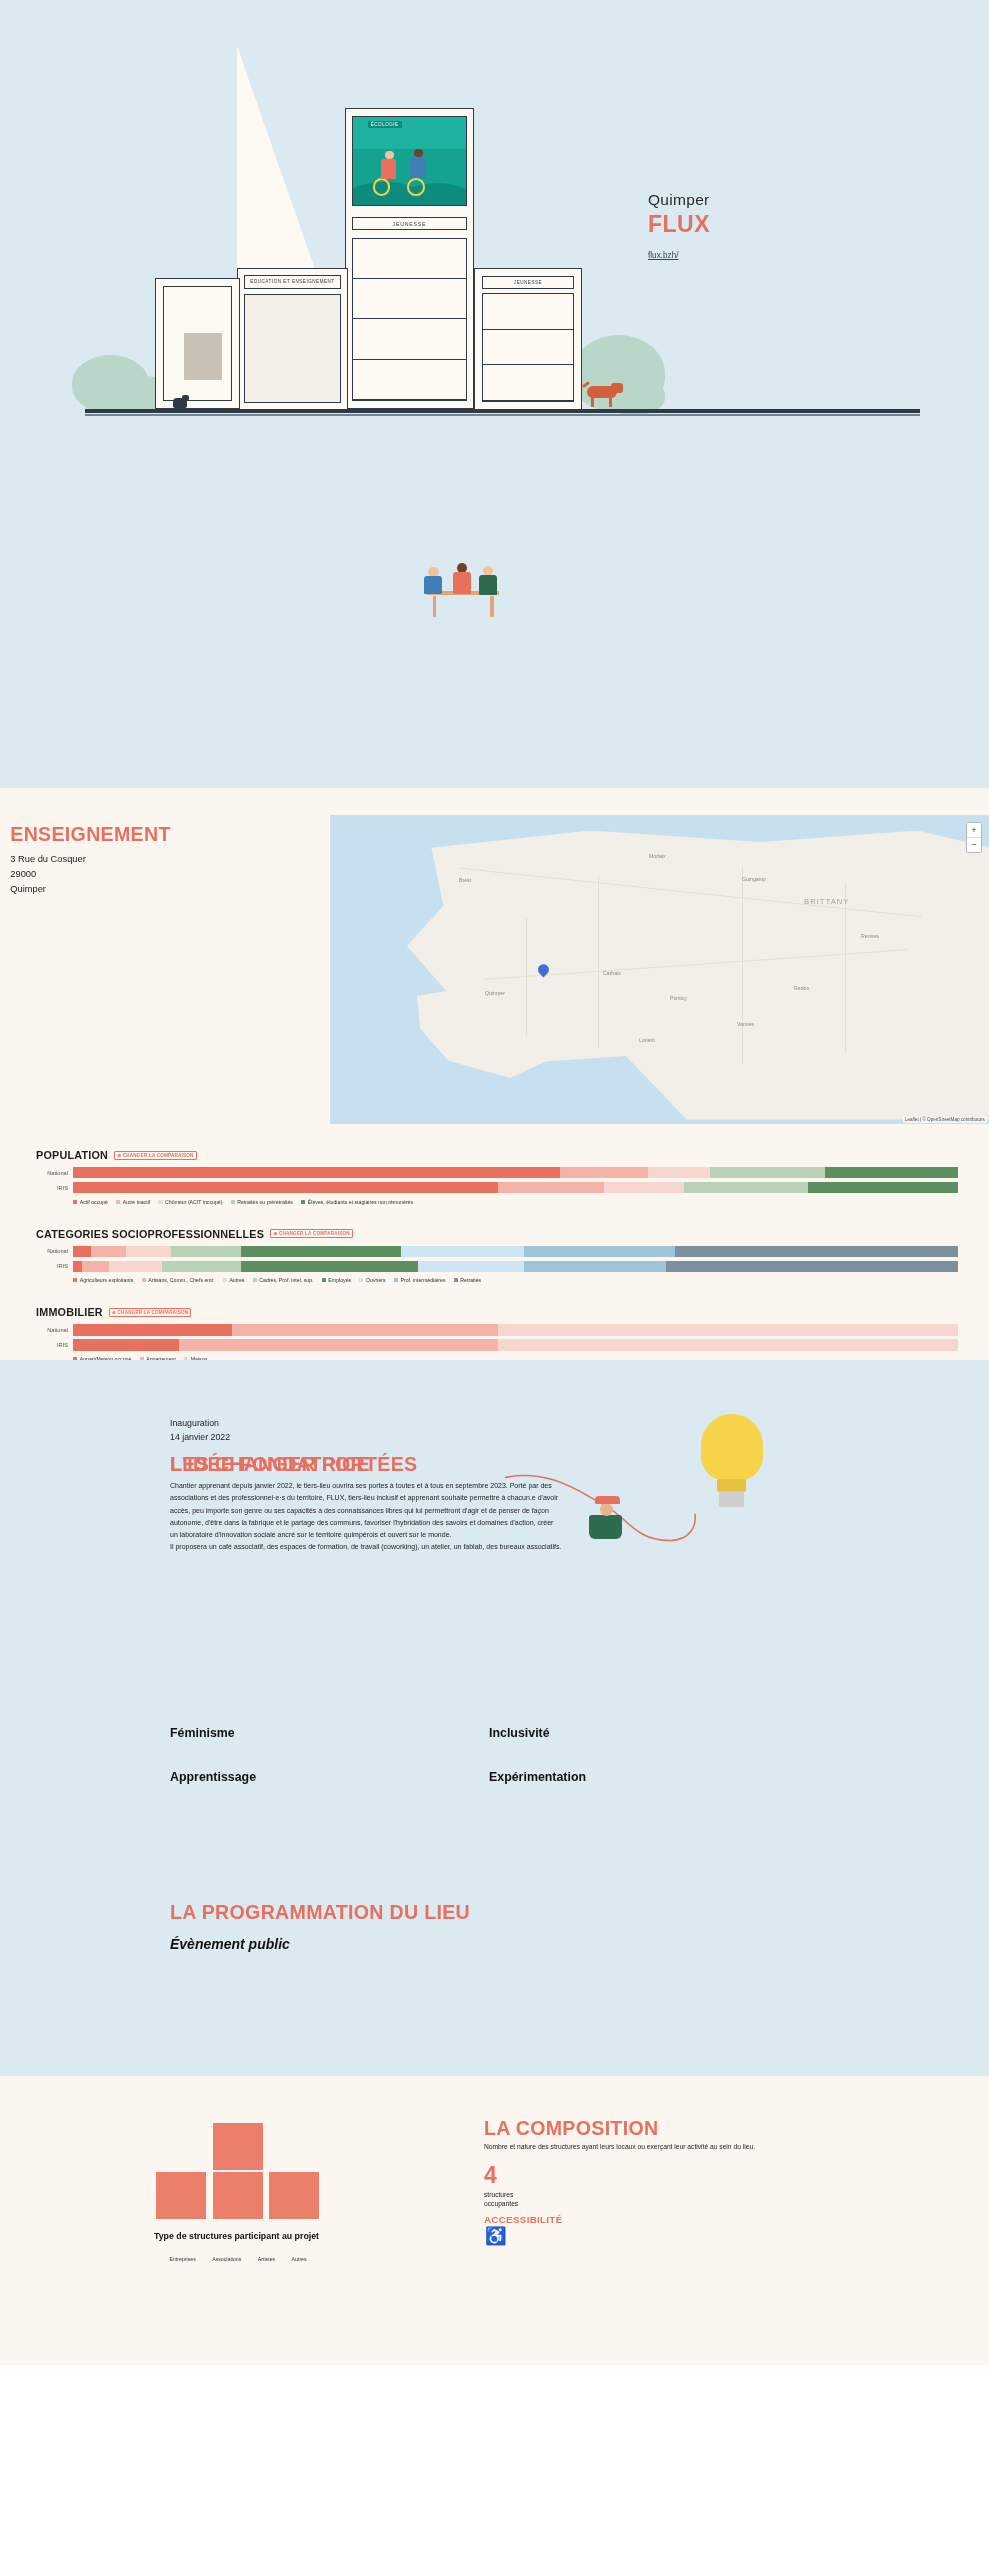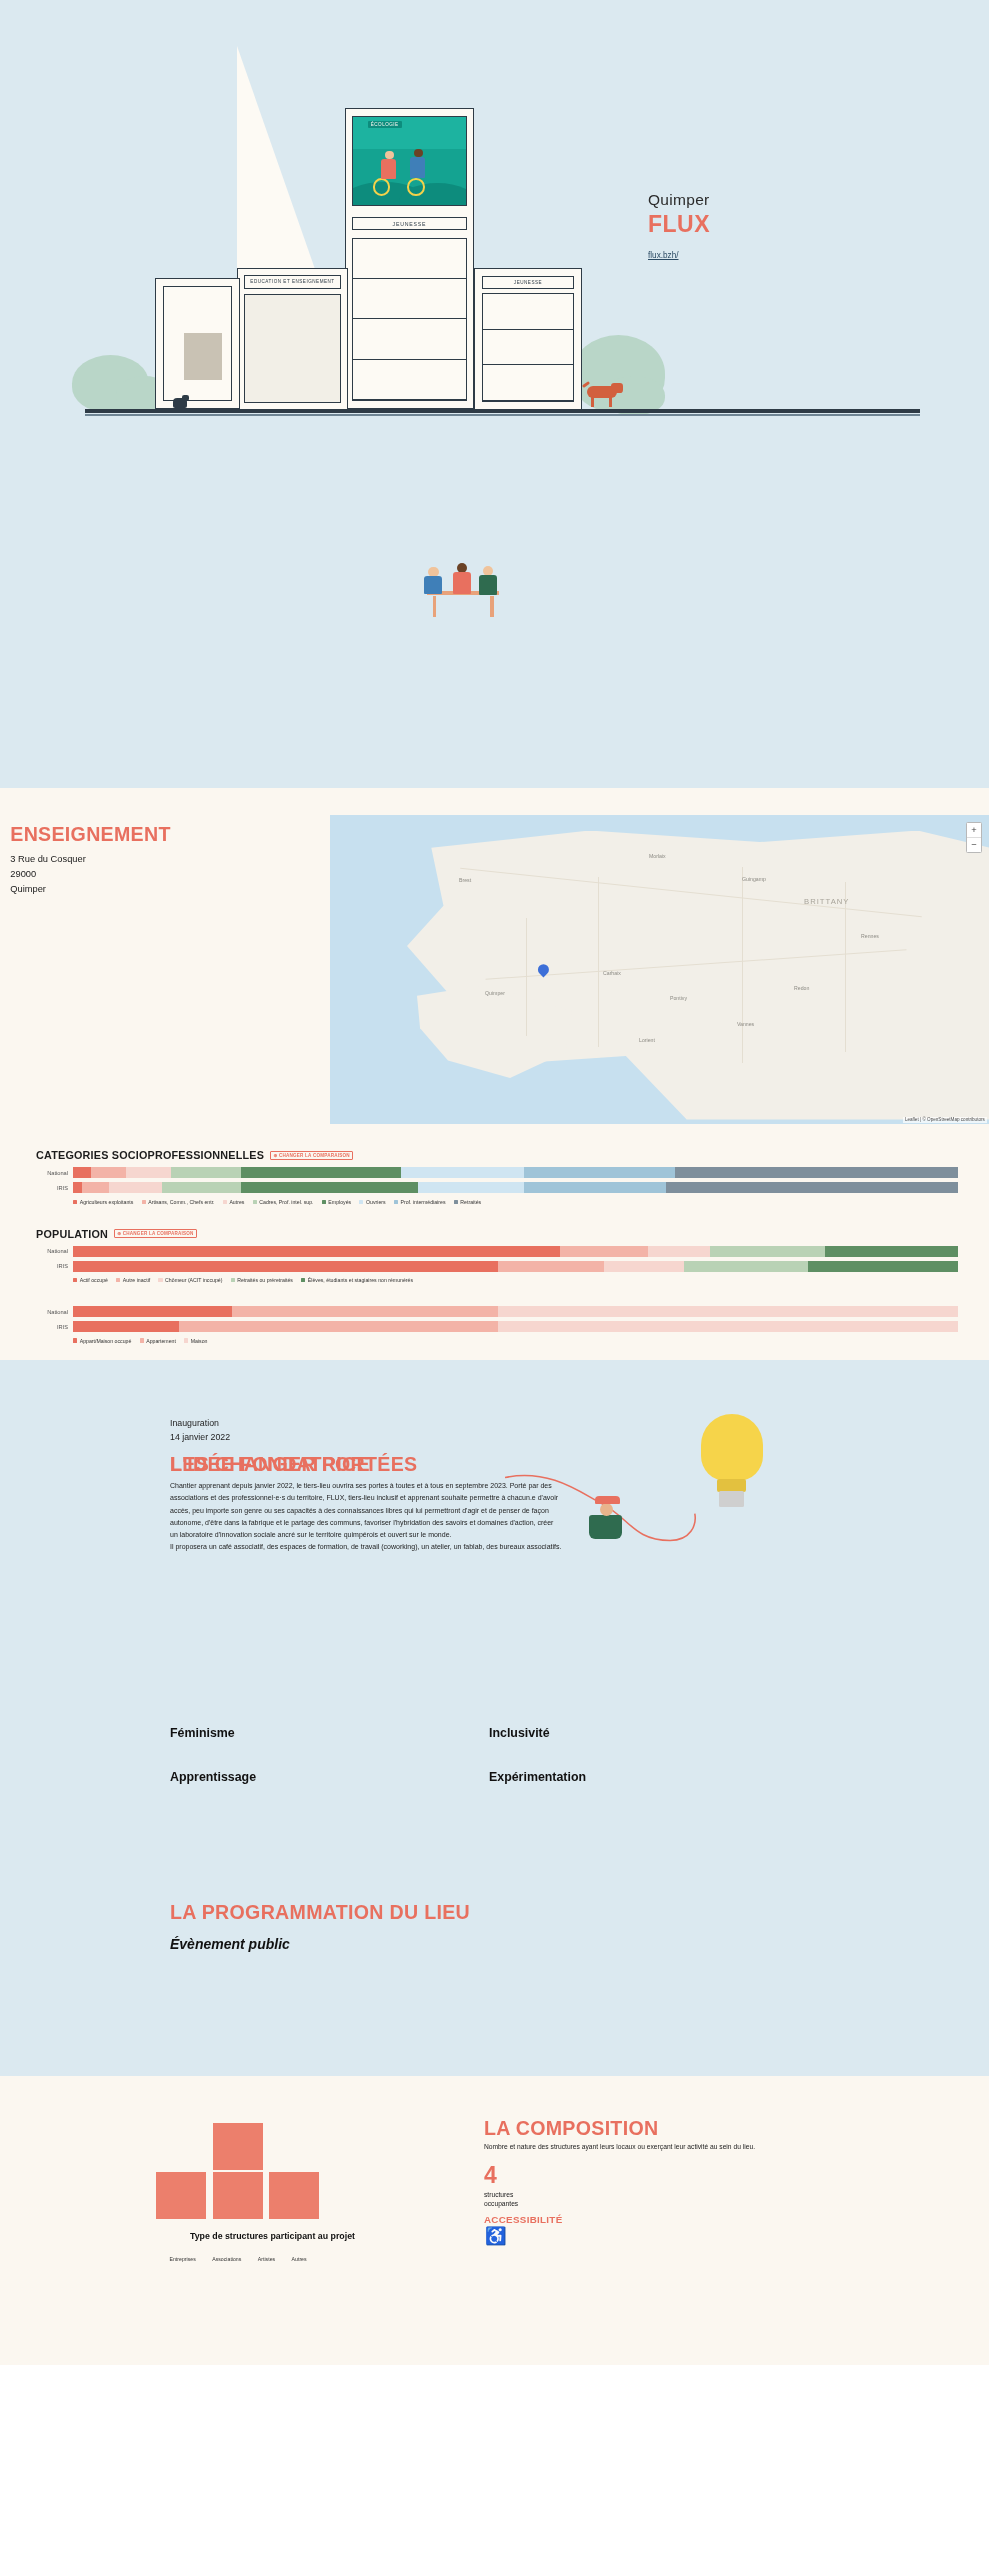--- a/index.html
+++ b/index.html
@@ -282,21 +282,21 @@
   .compo h2 { position:absolute; left:484px; top:41px; }
   .compo .sub { position:absolute; left:484px; top:67px; width:412px; font-size:6.7px; color:#222; }
   .big-num { position:absolute; left:484px; top:86px; font-size:23px; font-weight:bold; color:#e8705f; }
   .big-num-cap { position:absolute; left:484px; top:114px; font-size:6.7px; color:#222; line-height:1.4; }
   .acc-title { position:absolute; left:484px; top:138px; font-size:9.8px; font-weight:bold; color:#e8705f; letter-spacing:0.3px;text-align:right; }
   .wheelchair { position:absolute; left:485px; top:152px; font-size:17.5px; color:#e8705f; line-height:1; }
 
   .blocks { position:absolute; left:155px; top:46px; width:165px; height:98px; }
   .blk { position:absolute; background:#ec7f6c; border:1px solid #fbf7f0; }
   .chart-cap {
-    position:absolute; left:118px; top:155px; width:237px; text-align:right;
+    position:absolute; left:118px; top:155px; width:237px; text-align:center;
     font-size:8.8px; font-weight:bold; color:#111; line-height:1.35;
   }
   .chart-legend { position:absolute; left:118px; top:180px; width:237px; display:flex; flex-wrap:wrap; justify-content:center; gap:5.2px 13.4px; }
   .chart-legend .li { display:flex; align-items:center; gap:3.1px; font-size:5.2px; color:#333; }
 </style>
 </head>
 <body>
 
 <div class="page">
 
@@ -431,20 +431,71 @@
           <div>+</div>
           <div>−</div>
         </div>
         <div class="attrib">Leaflet | © OpenStreetMap contributors</div>
       </div>
 
       <div class="stats">
 
         <div class="stat-block">
           <div class="stat-head">
+            <div class="t">POPULATION</div>
+            <div class="chip">
+              ⊕ <span>CHANGER LA COMPARAISON</span>
+            </div>
+          </div>
+          <div class="bar-row">
+            <div class="lbl">National</div>
+            <div class="bar">
+              <span style="width:55%; background:#e8705f;"></span>
+              <span style="width:10%; background:#f3b3a7;"></span>
+              <span style="width:7%;  background:#f6d6cf;"></span>
+              <span style="width:13%; background:#b9d2b5;"></span>
+              <span style="width:15%; background:#5e8f63;"></span>
+            </div>
+          </div>
+          <div class="bar-row">
+            <div class="lbl">IRIS</div>
+            <div class="bar">
+              <span style="width:48%; background:#e8705f;"></span>
+              <span style="width:12%; background:#f3b3a7;"></span>
+              <span style="width:9%;  background:#f6d6cf;"></span>
+              <span style="width:14%; background:#b9d2b5;"></span>
+              <span style="width:17%; background:#5e8f63;"></span>
+            </div>
+          </div>
+          <div class="legend">
+            <div class="li">
+                <span class="sw" style="background:#e8705f"></span>
+                <span>Actif occupé</span>
+              </div>
+            <div class="li">
+                <span class="sw" style="background:#f3b3a7"></span>
+                <span>Autre inactif</span>
+              </div>
+            <div class="li">
+                <span class="sw" style="background:#f6d6cf"></span>
+                <span>Chômeur (ACIT inccupé)</span>
+              </div>
+            <div class="li">
+                <span class="sw" style="background:#b9d2b5"></span>
+                <span>Retraités ou préretraités</span>
+              </div>
+            <div class="li">
+                <span class="sw" style="background:#5e8f63"></span>
+                <span>Élèves, étudiants et stagiaires non rémunérés</span>
+              </div>
+          </div>
+        </div>
+
+        <div class="stat-block">
+          <div class="stat-head">
             <div class="t">CATEGORIES SOCIOPROFESSIONNELLES</div>
             <div class="chip">
               ⊕ <span>CHANGER LA COMPARAISON</span>
             </div>
           </div>
           <div class="bar-row">
             <div class="lbl">National</div>
             <div class="bar">
               <span style="width:2%;  background:#e8705f;"></span>
               <span style="width:4%;  background:#f3b3a7;"></span>
@@ -500,70 +551,25 @@
               </div>
             <div class="li">
                 <span class="sw" style="background:#7e8f9c"></span>
                 <span>Retraités</span>
               </div>
           </div>
         </div>
 
         <div class="stat-block">
           <div class="stat-head">
-            <div class="t">POPULATION</div>
+            <div class="t">IMMOBILIER</div>
             <div class="chip">
               ⊕ <span>CHANGER LA COMPARAISON</span>
             </div>
           </div>
-          <div class="bar-row">
-            <div class="lbl">National</div>
-            <div class="bar">
-              <span style="width:55%; background:#e8705f;"></span>
-              <span style="width:10%; background:#f3b3a7;"></span>
-              <span style="width:7%;  background:#f6d6cf;"></span>
-              <span style="width:13%; background:#b9d2b5;"></span>
-              <span style="width:15%; background:#5e8f63;"></span>
-            </div>
-          </div>
-          <div class="bar-row">
-            <div class="lbl">IRIS</div>
-            <div class="bar">
-              <span style="width:48%; background:#e8705f;"></span>
-              <span style="width:12%; background:#f3b3a7;"></span>
-              <span style="width:9%;  background:#f6d6cf;"></span>
-              <span style="width:14%; background:#b9d2b5;"></span>
-              <span style="width:17%; background:#5e8f63;"></span>
-            </div>
-          </div>
-          <div class="legend">
-            <div class="li">
-                <span class="sw" style="background:#e8705f"></span>
-                <span>Actif occupé</span>
-              </div>
-            <div class="li">
-                <span class="sw" style="background:#f3b3a7"></span>
-                <span>Autre inactif</span>
-              </div>
-            <div class="li">
-                <span class="sw" style="background:#f6d6cf"></span>
-                <span>Chômeur (ACIT inccupé)</span>
-              </div>
-            <div class="li">
-                <span class="sw" style="background:#b9d2b5"></span>
-                <span>Retraités ou préretraités</span>
-              </div>
-            <div class="li">
-                <span class="sw" style="background:#5e8f63"></span>
-                <span>Élèves, étudiants et stagiaires non rémunérés</span>
-              </div>
-          </div>
-        </div>
-
-        <div class="stat-block">
           <div class="bar-row">
             <div class="lbl">National</div>
             <div class="bar">
               <span style="width:18%; background:#e8705f;"></span>
               <span style="width:30%; background:#f3b3a7;"></span>
               <span style="width:52%; background:#f6d6cf;"></span>
             </div>
           </div>
           <div class="bar-row">
             <div class="lbl">IRIS</div>

